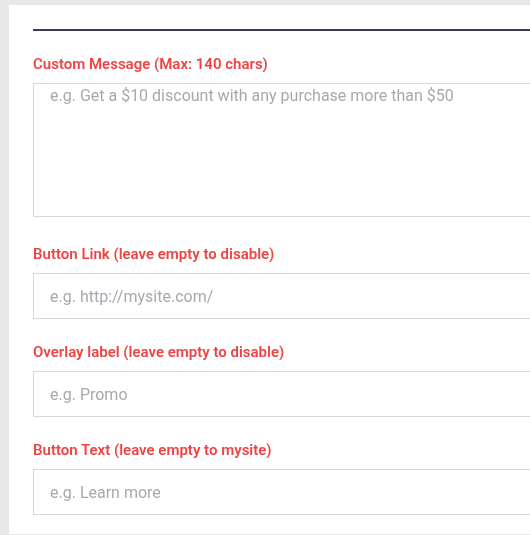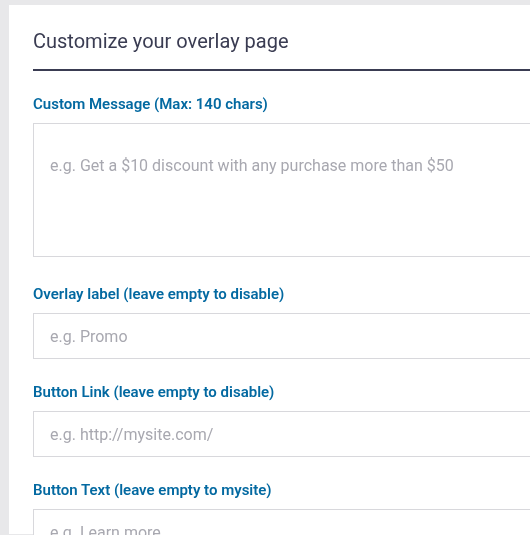--- a/index.html
+++ b/index.html
@@ -36,29 +36,29 @@
       margin-bottom: 24px;
       margin-right: 0;
     }
     .form-group {
       margin-bottom: 24px;
     }
     .form-label {
       display: block;
       font-size: 15px;
       font-weight: 600;
-      color: #0369a1;
+      color: #ef4444;
       margin-bottom: 10px;
     }
     .form-textarea {
       width: 100%;
       min-height: 134px;
       border: 1px solid #d8d8dc;
       border-right: none;
-      padding: 32px 16px;
+      padding: 2px 16px;
       font-size: 16px;
       font-family: inherit;
       color: #333;
       resize: none;
       outline: none;
     }
     .form-textarea::placeholder {
       color: #a8a8b0;
     }
     .form-input {
@@ -73,35 +73,34 @@
       outline: none;
     }
     .form-input::placeholder {
       color: #a8a8b0;
     }
   </style>
 </head>
 <body>
 
 <div class="panel">
-  <h2 class="heading">Customize your overlay page</h2>
   <div class="heading-underline"></div>
 
   <div class="form-group">
     <label class="form-label">Custom Message (Max: 140 chars)</label>
     <textarea class="form-textarea" placeholder="e.g. Get a $10 discount with any purchase more than $50" style=""></textarea>
   </div>
 
   <div class="form-group">
-    <label class="form-label">Overlay label (leave empty to disable)</label>
-    <input type="text" class="form-input" placeholder="e.g. Promo" style="">
+    <label class="form-label">Button Link (leave empty to disable)</label>
+    <input type="text" class="form-input" placeholder="e.g. http://mysite.com/" style="">
   </div>
 
   <div class="form-group">
-    <label class="form-label">Button Link (leave empty to disable)</label>
-    <input type="text" class="form-input" placeholder="e.g. http://mysite.com/" style="">
+    <label class="form-label">Overlay label (leave empty to disable)</label>
+    <input type="text" class="form-input" placeholder="e.g. Promo" style="">
   </div>
 
   <div class="form-group">
     <label class="form-label">Button Text (leave empty to mysite)</label>
     <input type="text" class="form-input" placeholder="e.g. Learn more" style="">
   </div>
 </div>
 
 </body></html>

